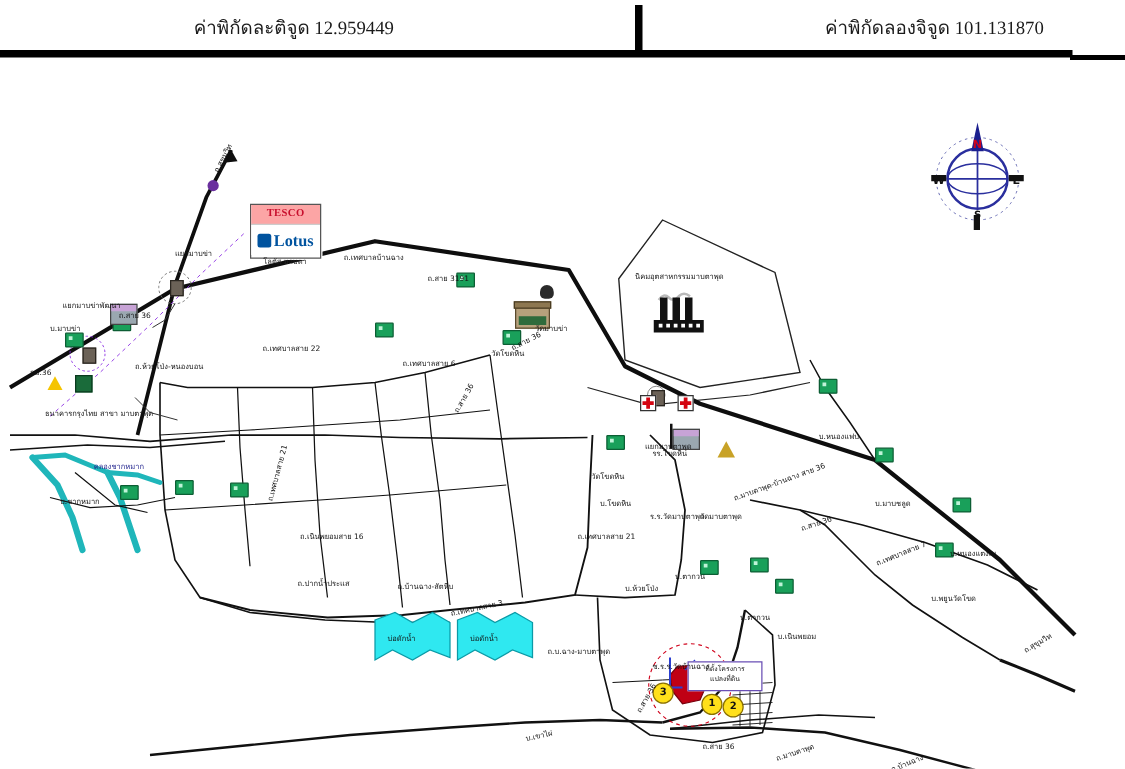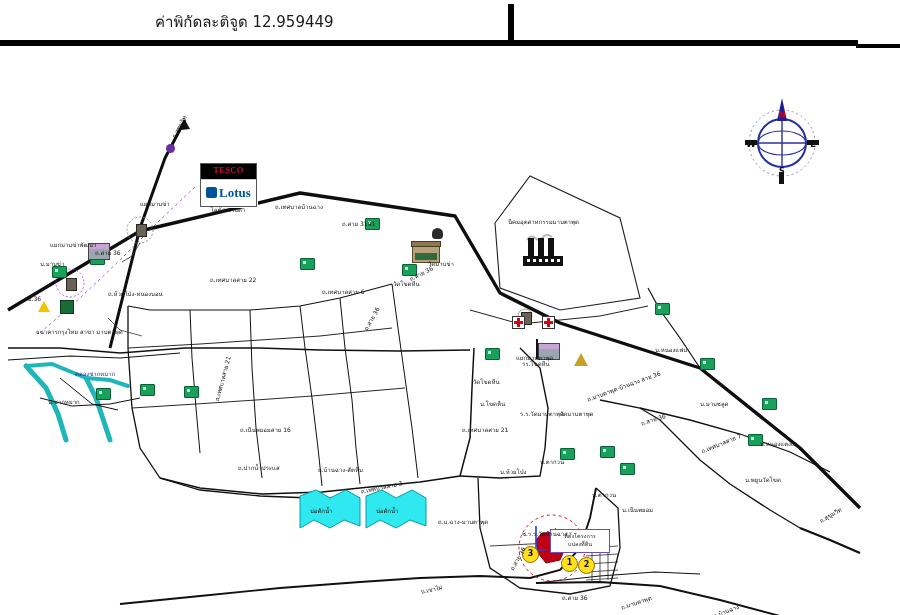--- a/index.html
+++ b/index.html
@@ -1,42 +1,42 @@
 <!DOCTYPE html>
 <html><head>
 <meta charset="utf-8">
 <style>
   html,body{margin:0;padding:0;background:#fff;}
   body{width:900px;height:615px;overflow:hidden;
        font-family:"DejaVu Sans","Liberation Sans",sans-serif;color:#111;}
   #page{position:relative;width:900px;height:615px;background:#fff;}
 
   
-  #header{position:absolute;left:0;top:0;width:900px;height:30px;}
+  #header{position:absolute;left:0;top:0;width:900px;height:30px;font-family:Liberation Serif, serif;}
   .hdr-label{position:absolute;top:10px;font-size:15px;color:#1a1a1a;white-space:nowrap;}
   #lat-label{left:155px;}
   #lon-label{left:660px;}
   #hdr-divider{position:absolute;left:508px;top:4px;width:6px;height:40px;background:#000;}
   #hdr-rule{position:absolute;left:0;top:40px;width:858px;height:6px;background:#000;}
   #hdr-rule2{position:absolute;left:856px;top:44px;width:44px;height:5px;background:#000;}
 
   
   #map{position:absolute;left:0;top:48px;width:900px;height:567px;background:#fff;}
   #map svg{position:absolute;left:0;top:0;}
 
   
   .ov{position:absolute;}
 
   
   #compass{left:735px;top:40px;width:95px;height:100px;}
 
   
   #tesco{left:200px;top:115px;width:55px;height:42px;
          border:1px solid #555;background:#fff;box-shadow:0 0 0 1px #fff;}
-  #tesco .t-top{height:15px;background:#000000;border-bottom:1px solid #ccc;
+  #tesco .t-top{height:15px;background:#fca5a5;border-bottom:1px solid #ccc;
         color:#c8102e;font-size:8.5px;font-weight:bold;text-align:center;
         line-height:13px;letter-spacing:.3px;font-family:"Liberation Serif",serif;}
   #tesco .t-bot{height:24px;background:#fff;display:flex;align-items:center;
         justify-content:center;gap:2px;}
   #tesco .t-mark{width:11px;height:11px;background:#00539f;border-radius:2px;}
   #tesco .t-word{color:#00539f;font-size:13px;font-weight:bold;
         font-family:"Liberation Serif",serif;line-height:1;}
   #tesco-cap{left:200px;top:158px;width:56px;text-align:center;font-size:6px;color:#222;}
 
   
@@ -90,20 +90,21 @@
   .purple-dot{width:9px;height:9px;border-radius:50%;background:#6a2f9e;}
   .junction{width:9px;height:11px;background:#6b6257;border:1px solid #2a2620;}
 </style>
 </head>
 <body>
 
 <div id="page">
 
   <div id="header">
     <div class="hdr-label" id="lat-label">ค่าพิกัดละติจูด 12.959449</div>
+    <div class="hdr-label" id="lon-label">ค่าพิกัดลองจิจูด 101.131870</div>
     <div id="hdr-divider"></div>
     <div id="hdr-rule"></div>
     <div id="hdr-rule2"></div>
   </div>
 
   <div id="map">
 
     <svg width="900" height="567" viewBox="0 0 900 567">
 
       <polygon points="495,175 530,128 620,170 640,250 560,262 500,240" fill="none" stroke="#222" stroke-width="1.1"></polygon>

